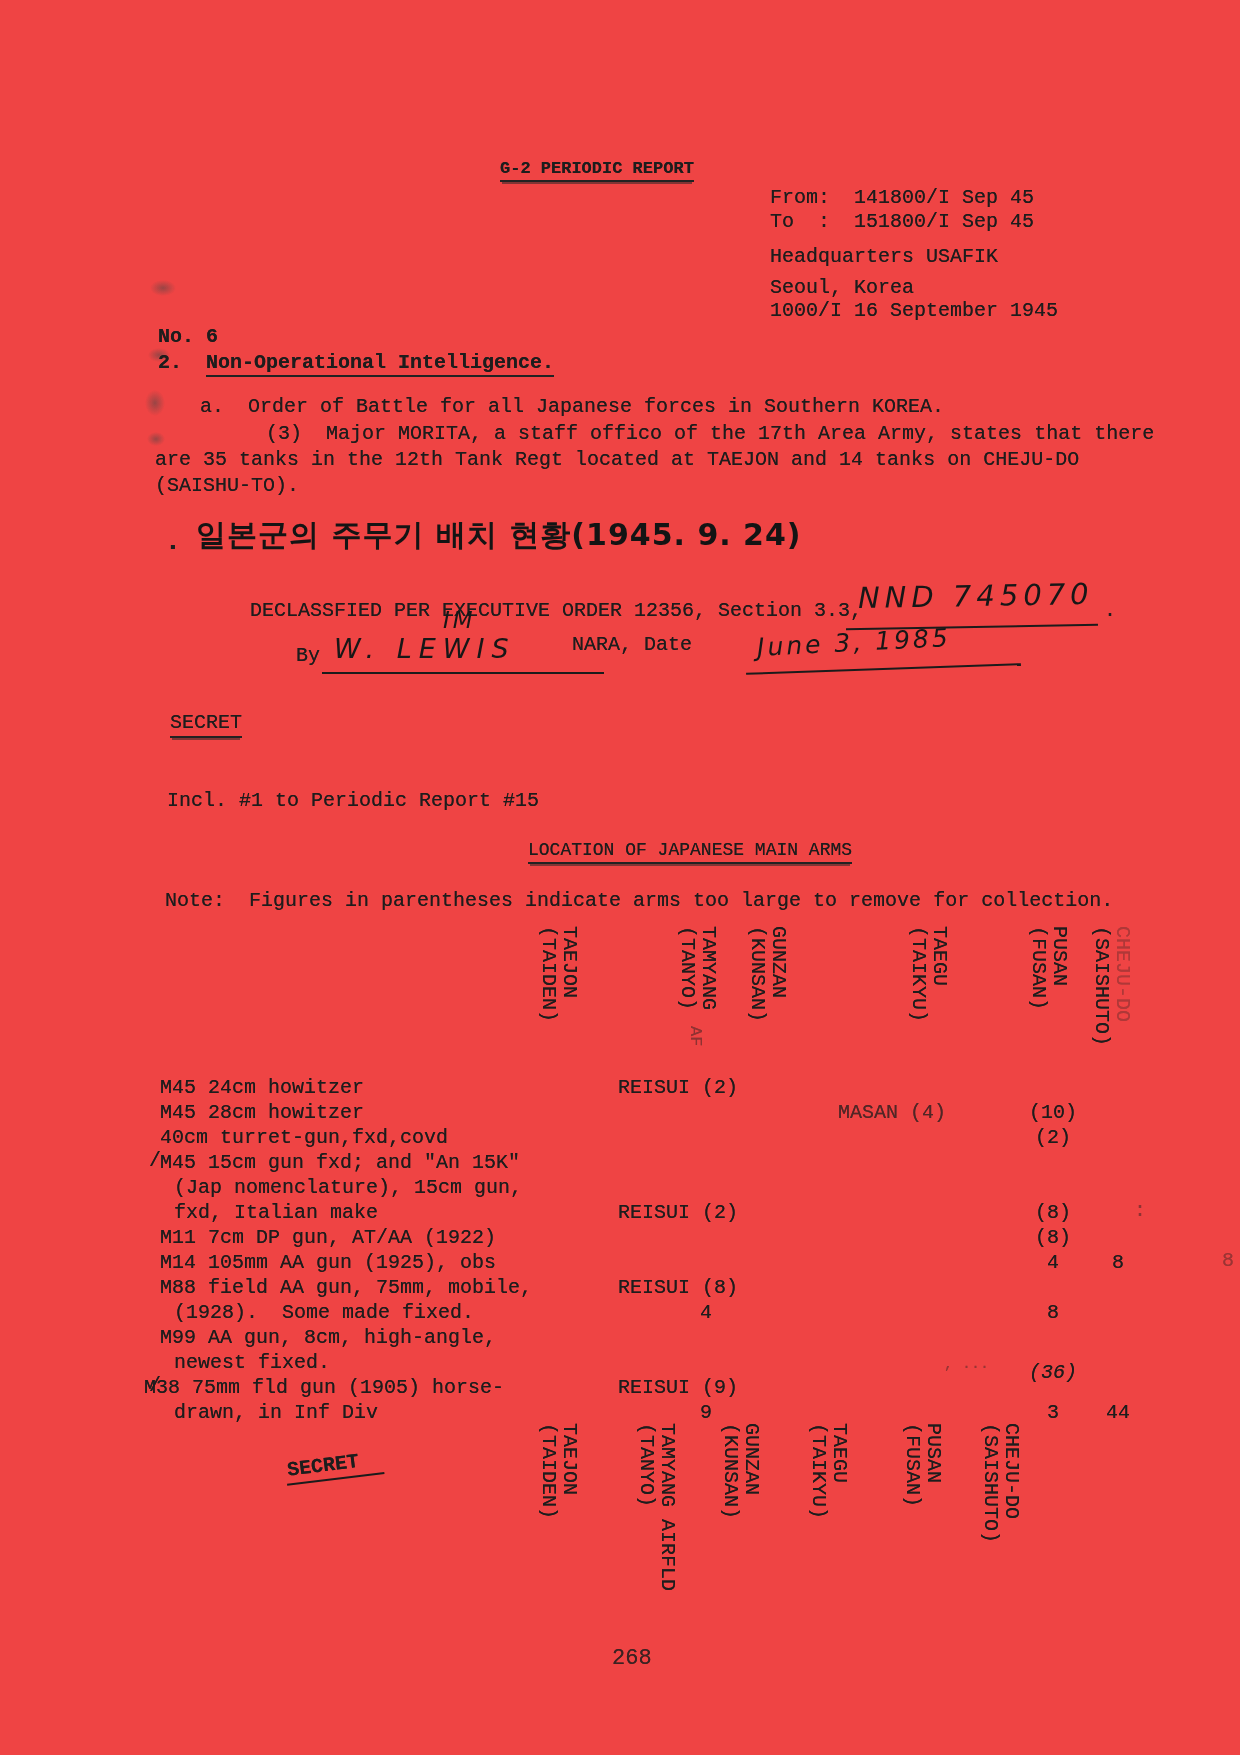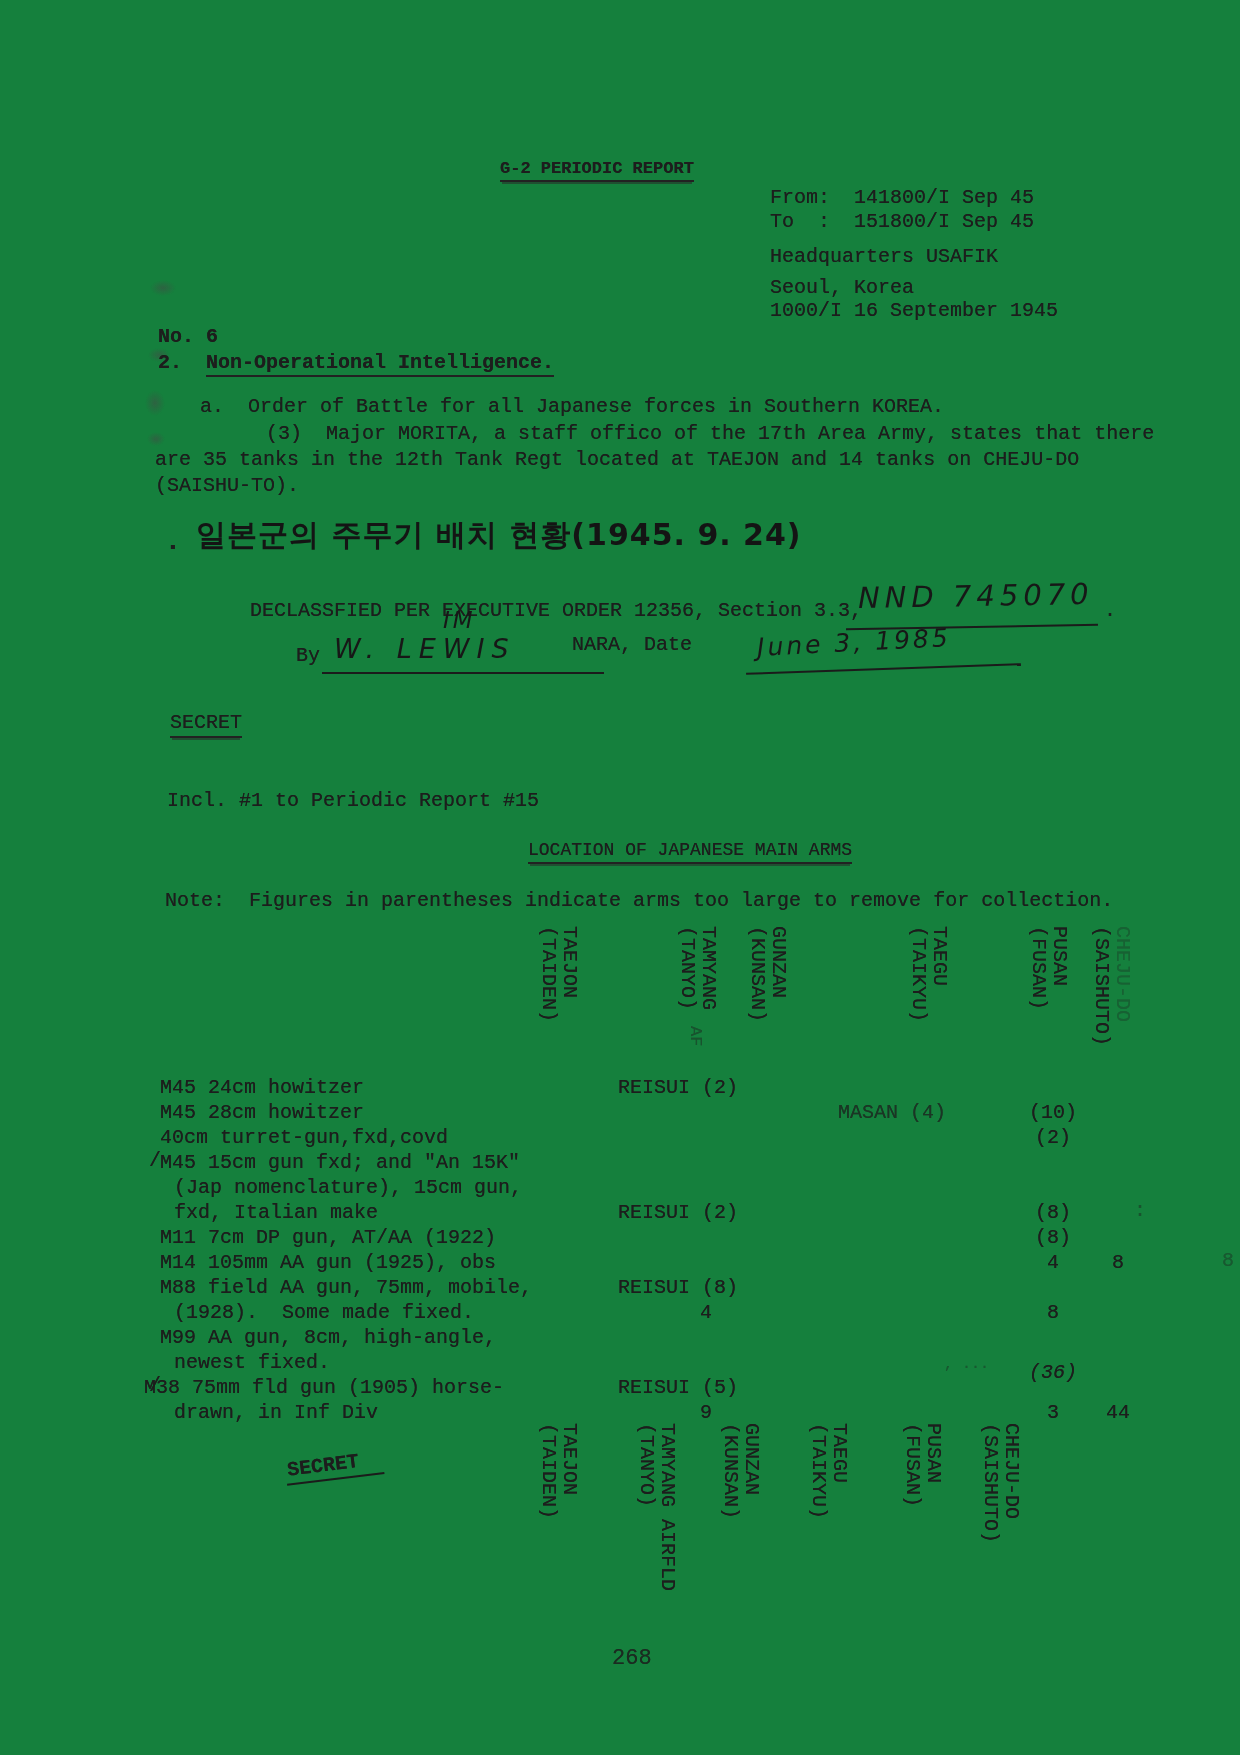--- a/index.html
+++ b/index.html
@@ -1,18 +1,18 @@
 <!DOCTYPE html>
 <html><head>
 <meta charset="utf-8">
 <style>
   html,body{margin:0;padding:0;background:#d8d8d4;}
   .page{
     position:relative;width:1240px;height:1755px;margin:0 auto;
-    background:#15803d;overflow:hidden;
+    background:#ef4444;overflow:hidden;
     font-family:"Liberation Mono",monospace;color:#1d1d1d;
   }
   .t{
     position:absolute;font-size:20px;line-height:25px;white-space:pre;
     text-shadow:0 0 .6px rgba(25,25,25,.8);
   }
   .b{font-weight:bold;}
   .u{border-bottom:2px solid #222;padding-bottom:1px;}
   .uu{border-bottom:2px solid #222;box-shadow:0 4px 0 -2px rgba(40,40,40,.55);padding-bottom:2px;}
   .hand{
@@ -139,21 +139,21 @@
   <div class="t pus" style="top:1300px;">8</div>
 
   <div class="t" style="left:160px;top:1325px;">M99 AA gun, 8cm, high-angle,</div>
 
   <div class="t" style="left:174px;top:1350px;">newest fixed.</div>
   <div class="t" style="left:944px;top:1352px;font-size:15px;opacity:.4;">, ...</div>
   <div class="t pus" style="top:1360px;font-style:italic;">(36)</div>
 
   <div class="t" style="left:149px;top:1373px;">/</div>
   <div class="t" style="left:144px;top:1375px;">M38 75mm fld gun (1905) horse-</div>
-  <div class="t" style="left:618px;top:1375px;">REISUI (5)</div>
+  <div class="t" style="left:618px;top:1375px;">REISUI (9)</div>
 
   <div class="t" style="left:174px;top:1400px;">drawn, in Inf Div</div>
   <div class="t" style="left:700px;top:1400px;">9</div>
   <div class="t pus" style="top:1400px;">3</div>
   <div class="t che" style="top:1400px;">44</div>
 
   <div class="vh" style="left:580px;top:1423px;">
       <div class="in"><span class="nm">TAEJON</span><span class="al">(TAIDEN)</span></div>
     </div>
   <div class="vh" style="left:678px;top:1423px;">

